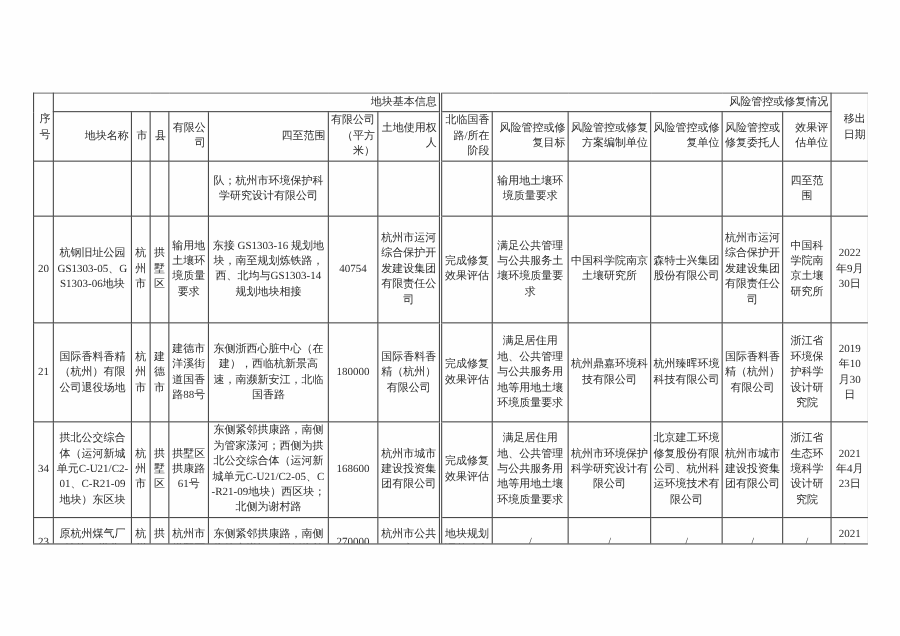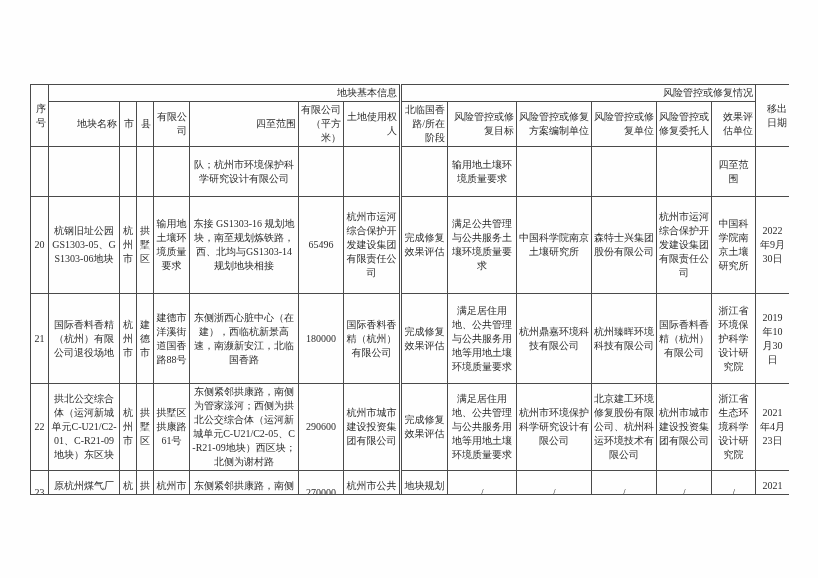--- a/index.html
+++ b/index.html
@@ -110,21 +110,21 @@
             <td>四至范围</td>
             <td></td>
           </tr>
           <tr>
             <td>20</td>
             <td>杭钢旧址公园GS1303-05、GS1303-06地块</td>
             <td>杭州市</td>
             <td>拱墅区</td>
             <td>输用地土壤环境质量要求</td>
             <td>东接 GS1303-16 规划地块，南至规划炼铁路，西、北均与GS1303-14 规划地块相接</td>
-            <td>65496</td>
+            <td>40754</td>
             <td>杭州市运河综合保护开发建设集团有限责任公司</td>
             <td class="sep">完成修复效果评估</td>
             <td>满足公共管理与公共服务土壤环境质量要求</td>
             <td>中国科学院南京土壤研究所</td>
             <td>森特士兴集团股份有限公司</td>
             <td>杭州市运河综合保护开发建设集团有限责任公司</td>
             <td>中国科学院南京土壤研究所</td>
             <td>2022年9月30日</td>
           </tr>
           <tr>
@@ -138,27 +138,27 @@
             <td>国际香料香精（杭州）有限公司</td>
             <td class="sep">完成修复效果评估</td>
             <td>满足居住用地、公共管理与公共服务用地等用地土壤环境质量要求</td>
             <td>杭州鼎嘉环境科技有限公司</td>
             <td>杭州臻晖环境科技有限公司</td>
             <td>国际香料香精（杭州）有限公司</td>
             <td>浙江省环境保护科学设计研究院</td>
             <td>2019年10月30日</td>
           </tr>
           <tr>
-            <td>22</td>
+            <td>34</td>
             <td>拱北公交综合体（运河新城单元C-U21/C2-01、C-R21-09地块）东区块</td>
             <td>杭州市</td>
             <td>拱墅区</td>
             <td>拱墅区拱康路61号</td>
             <td>东侧紧邻拱康路，南侧为管家漾河；西侧为拱北公交综合体（运河新城单元C-U21/C2-05、C-R21-09地块）西区块；北侧为谢村路</td>
-            <td>290600</td>
+            <td>168600</td>
             <td>杭州市城市建设投资集团有限公司</td>
             <td class="sep">完成修复效果评估</td>
             <td>满足居住用地、公共管理与公共服务用地等用地土壤环境质量要求</td>
             <td>杭州市环境保护科学研究设计有限公司</td>
             <td>北京建工环境修复股份有限公司、杭州科运环境技术有限公司</td>
             <td>杭州市城市建设投资集团有限公司</td>
             <td>浙江省生态环境科学设计研究院</td>
             <td>2021年4月23日</td>
           </tr>
           <tr>

